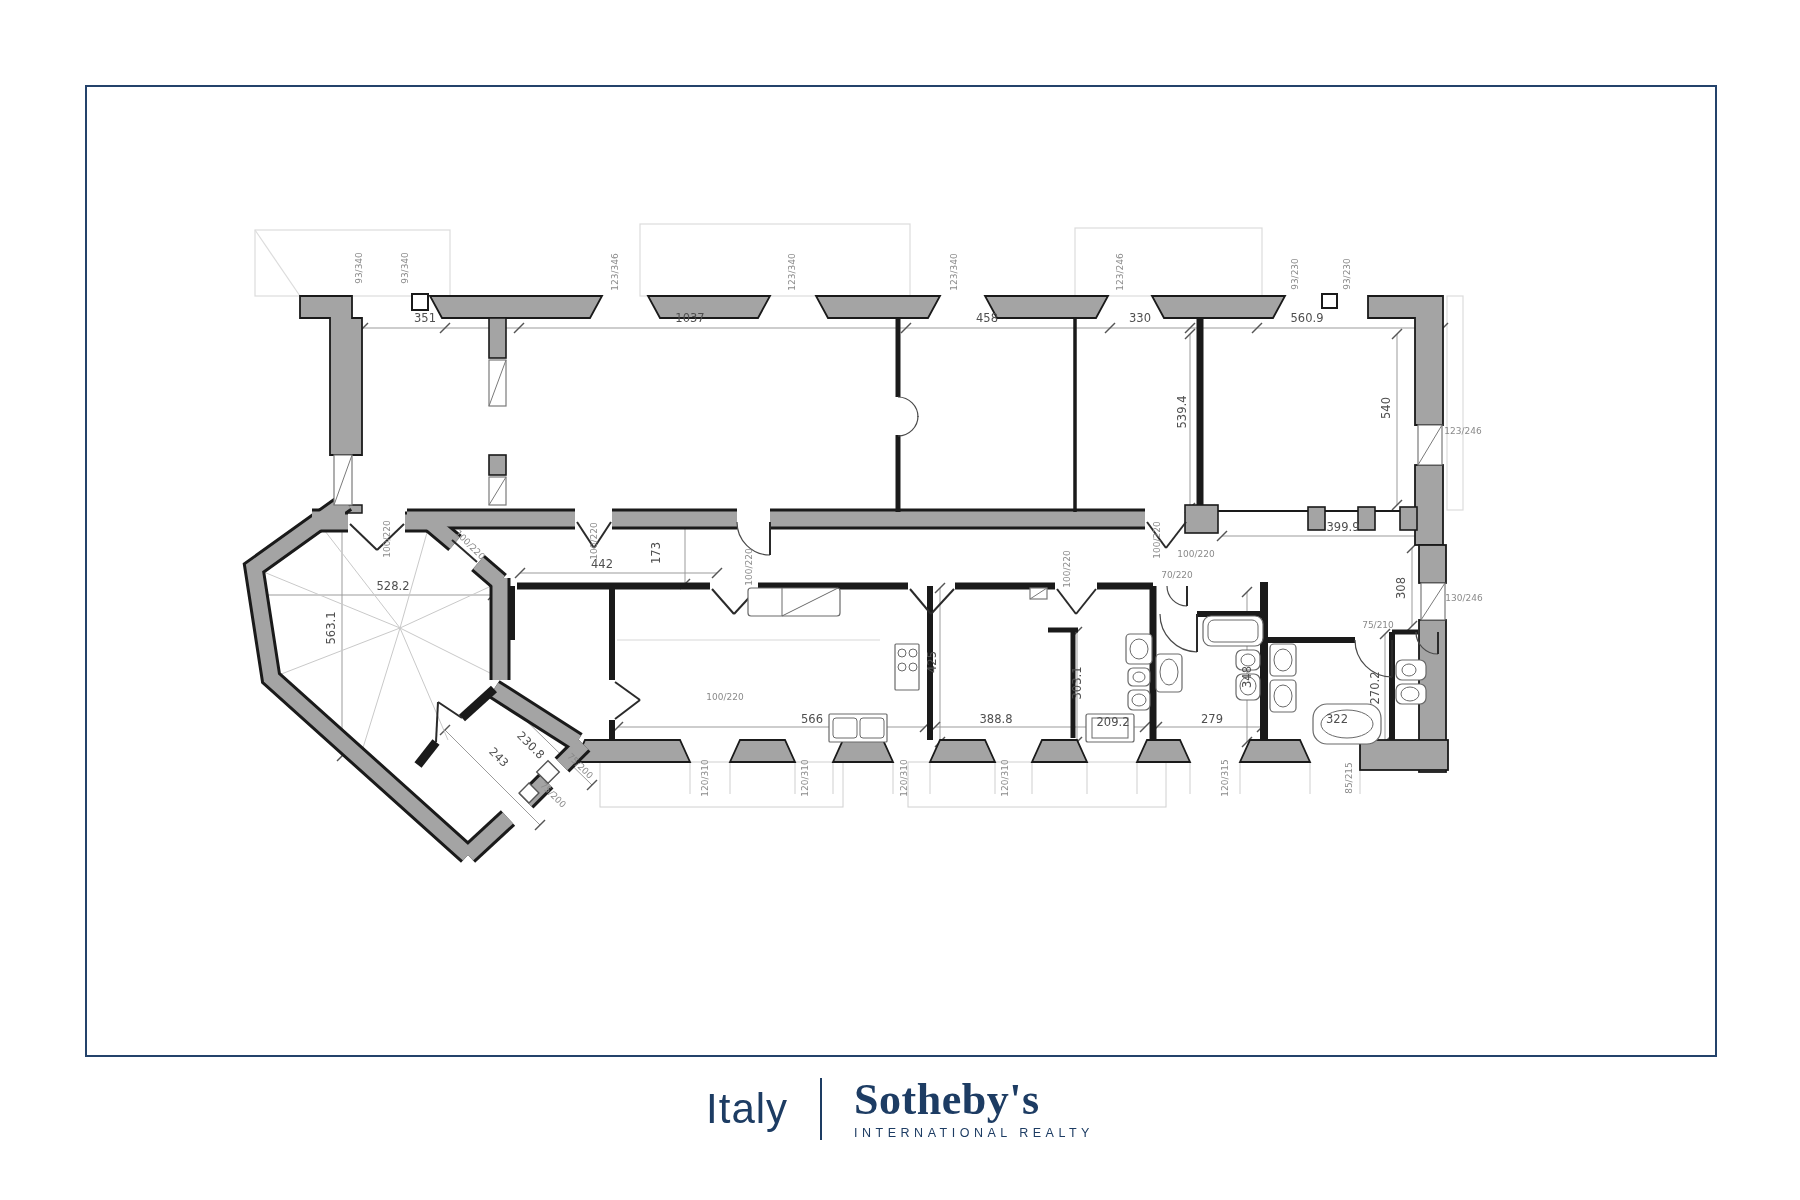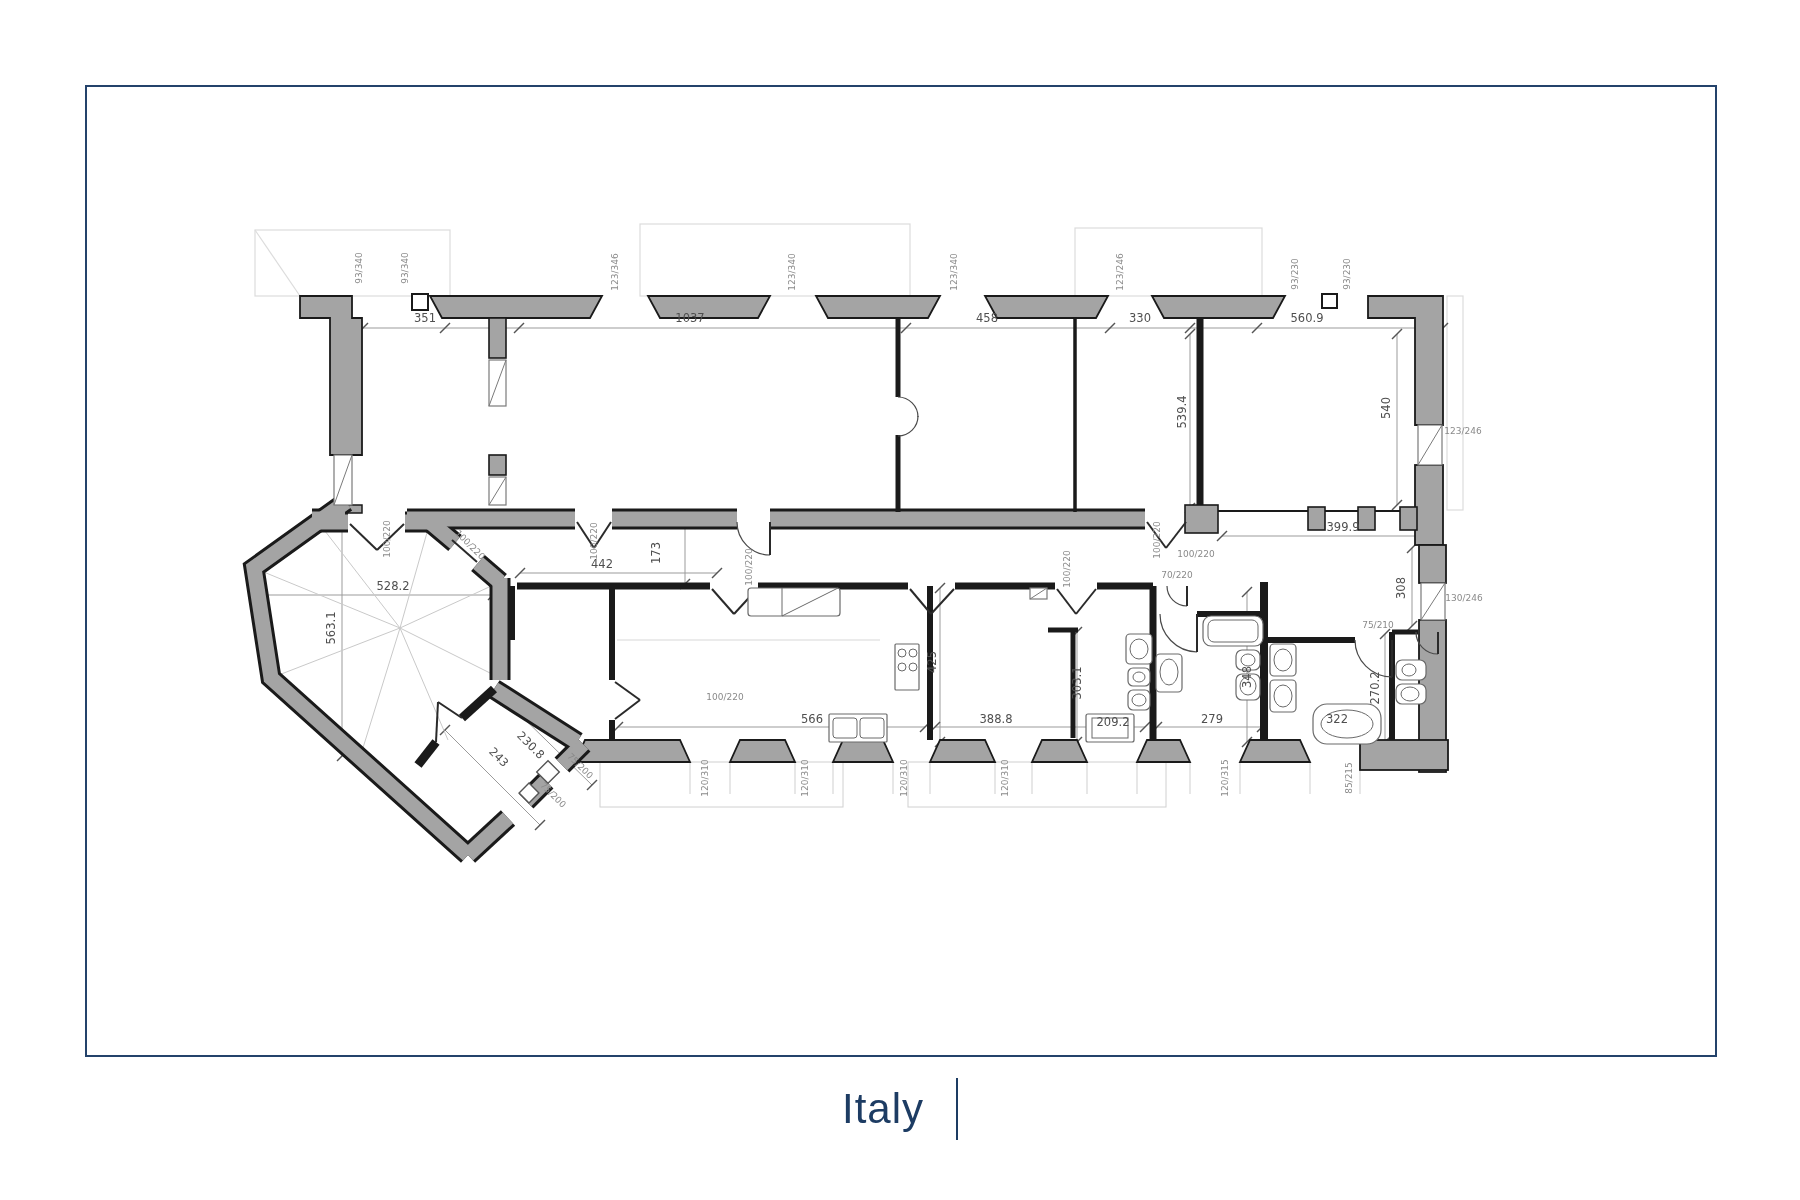--- a/index.html
+++ b/index.html
@@ -373,13 +373,17 @@
       <text x="907" y="778" fill="#8a8a8a" font-size="9" font-family="&quot;DejaVu Sans&quot;,sans-serif" text-anchor="middle" transform="rotate(-90 907 778)">120/310</text>
       <text x="1008" y="778" fill="#8a8a8a" font-size="9" font-family="&quot;DejaVu Sans&quot;,sans-serif" text-anchor="middle" transform="rotate(-90 1008 778)">120/310</text>
       <text x="1228" y="778" fill="#8a8a8a" font-size="9" font-family="&quot;DejaVu Sans&quot;,sans-serif" text-anchor="middle" transform="rotate(-90 1228 778)">120/315</text>
       <text x="1352" y="778" fill="#8a8a8a" font-size="9" font-family="&quot;DejaVu Sans&quot;,sans-serif" text-anchor="middle" transform="rotate(-90 1352 778)">85/215</text>
     </g>
   </svg>
 
 <div class="brand">
   <span class="brand-region">Italy</span>
   <span class="brand-divider"></span>
+  <span class="brand-right">
+    <span class="brand-name">Sotheby's</span>
+    <span class="brand-tagline">INTERNATIONAL REALTY</span>
+  </span>
 </div>
 
 </body></html>

